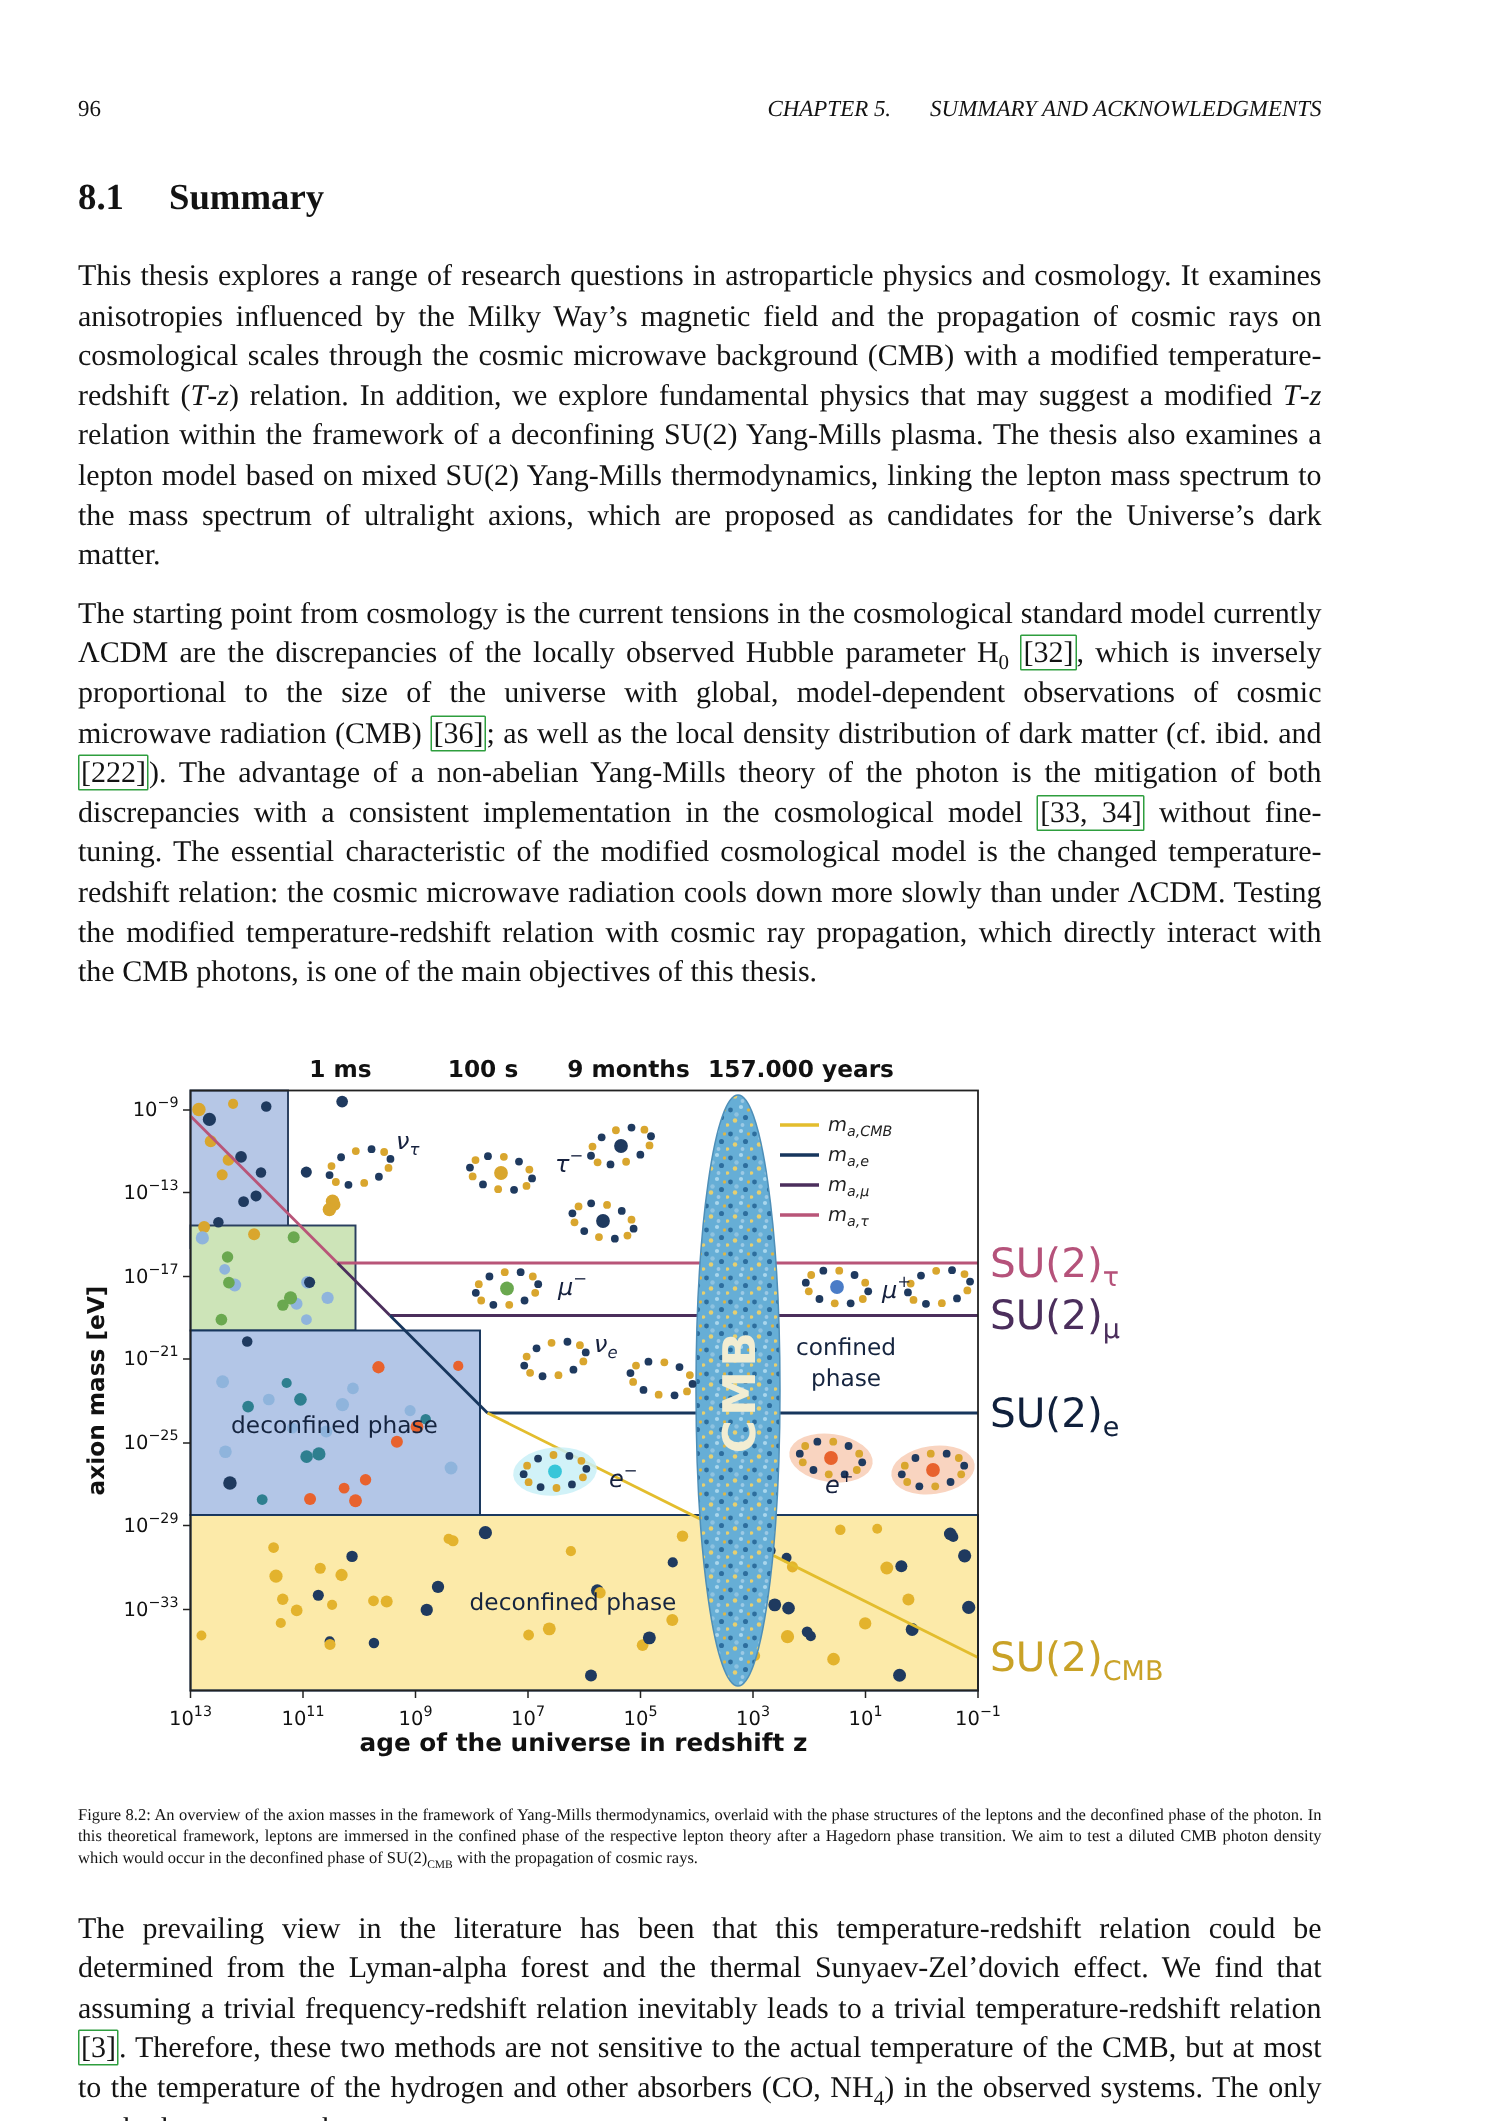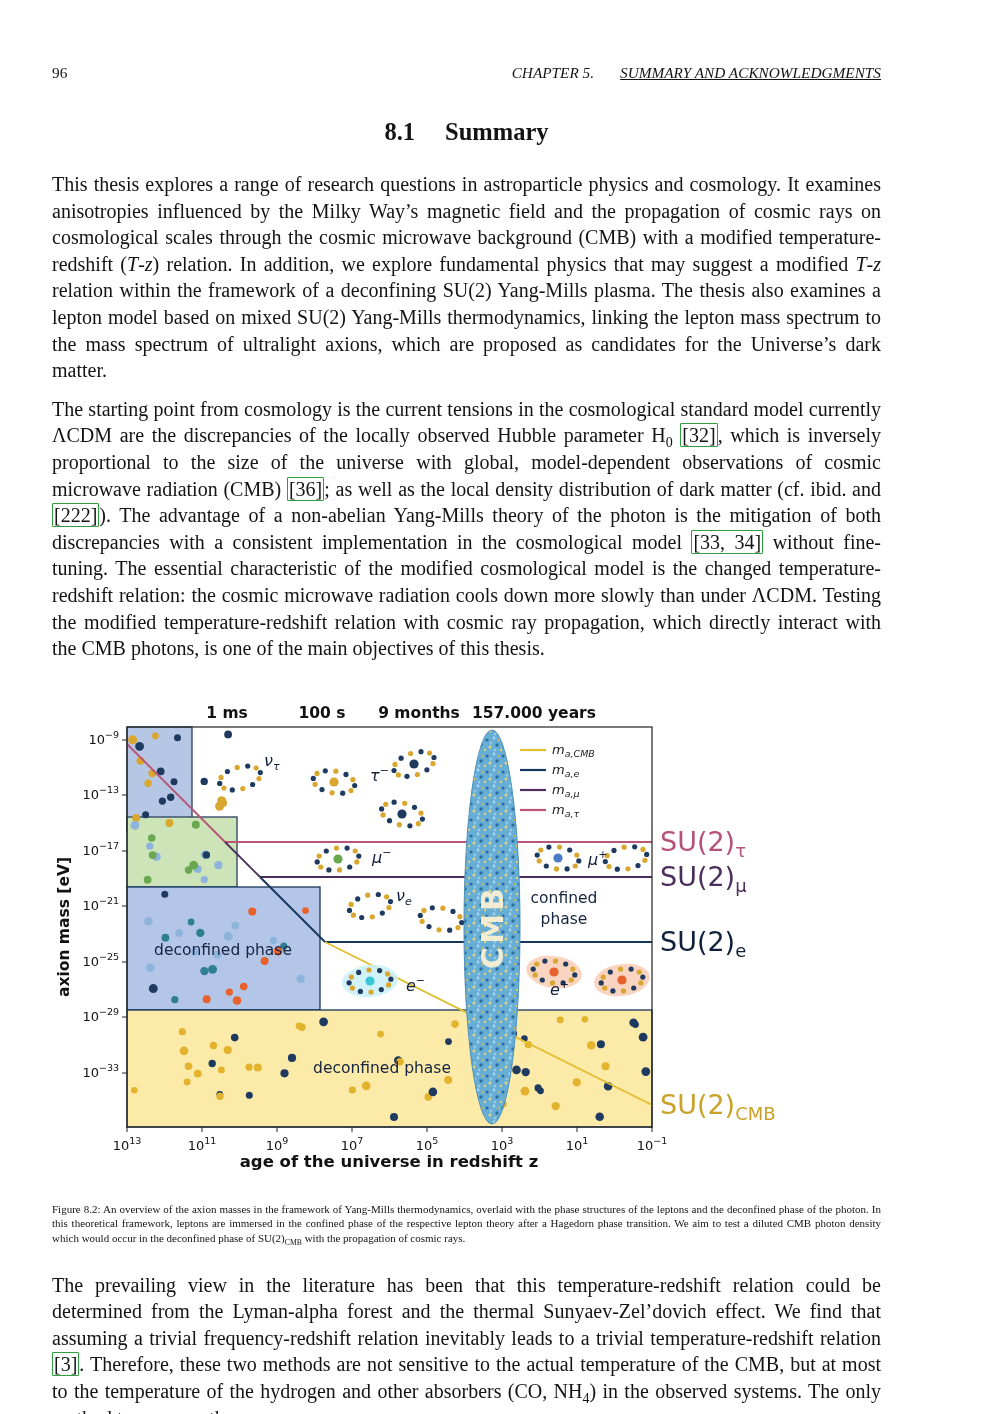--- a/index.html
+++ b/index.html
@@ -1,21 +1,21 @@
 <!DOCTYPE html>
 <html><head>
 <meta charset="utf-8">
 <style>
   html,body{margin:0;padding:0;background:#ffffff;}
   body{width:1000px;height:1414px;font-family:"Liberation Serif", serif;color:#131313;position:relative;overflow:hidden;}
   .page{padding:64px 119px 0 52px;}
   .pagehead{display:flex;justify-content:space-between;align-items:baseline;font-size:15.3px;}
   .pagehead .chap{font-style:italic;}
-  .pagehead .chapgap{margin-left:26px;text-decoration:underline;}
-  .sechead{margin:36px 0 25px 0;font-weight:bold;font-size:24.5px;text-align:center;}
+  .pagehead .chapgap{margin-left:26px;}
+  .sechead{margin:36px 0 25px 0;font-weight:bold;font-size:24.5px;}
   .sechead .sectitle{margin-left:30px;}
   p.body{margin:0 0 12px 0;text-align:justify;font-size:20px;line-height:1.33;}
   p.caption{margin:24px 0 26px 0;text-align:justify;font-size:11px;line-height:1.33;}
   sub,sup{line-height:0;font-size:70%;}
   .cite{border:1.2px solid #2e9e3e;padding:0 1px;border-radius:1px;}
   .figwrap{margin:42px 0 0 0;}
   svg text{font-family:"DejaVu Sans", sans-serif;}
 </style>
 </head>
 <body>

